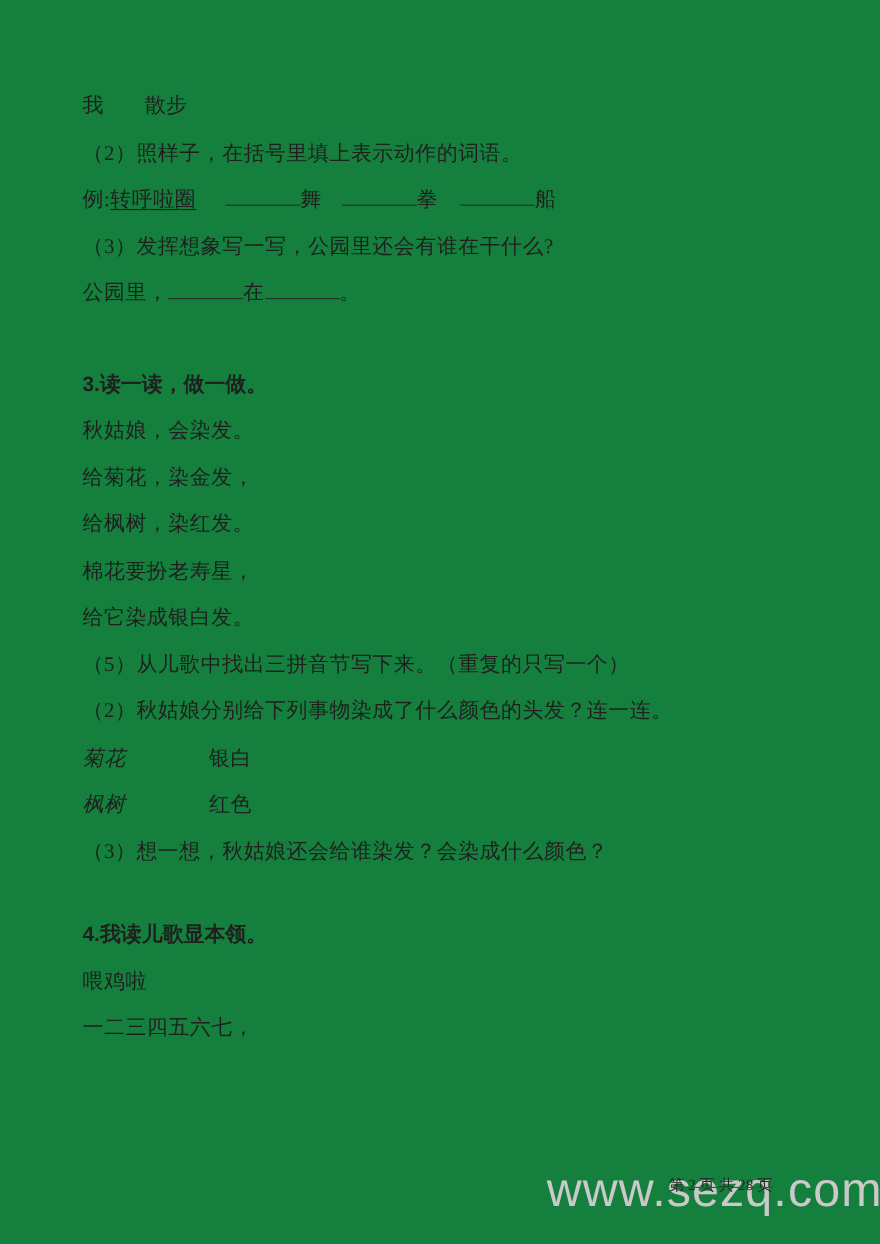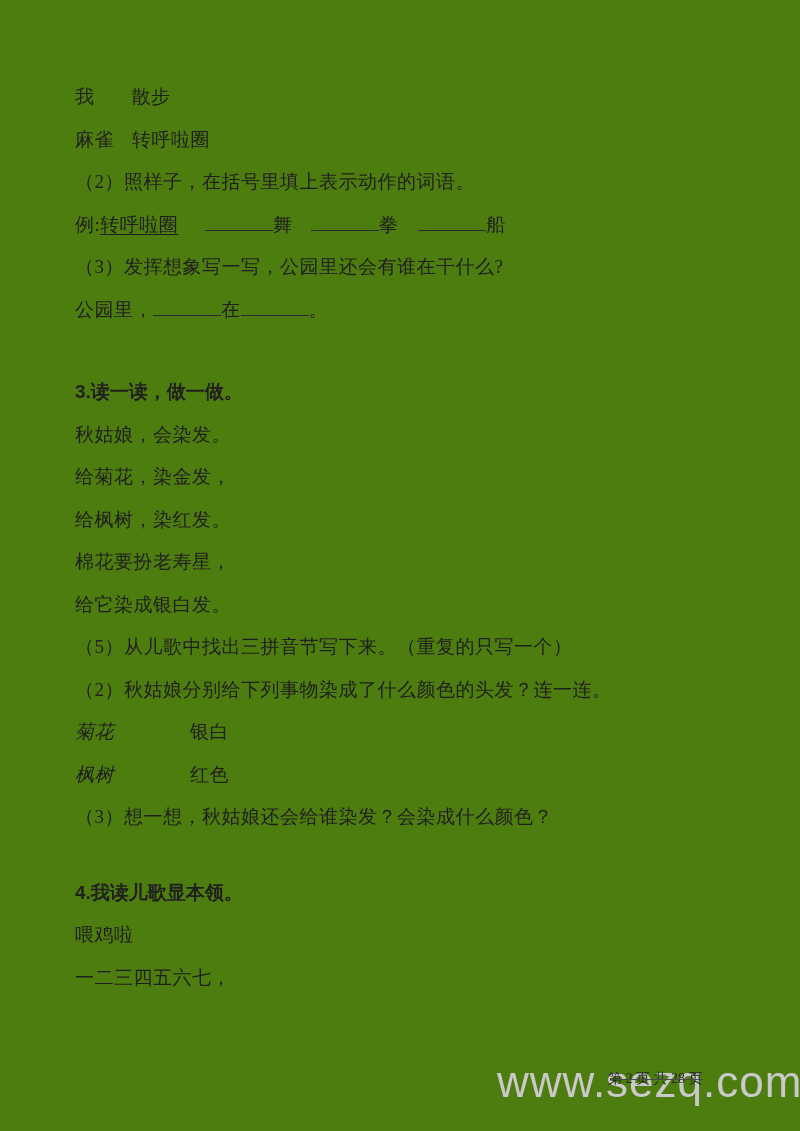--- a/index.html
+++ b/index.html
@@ -1,19 +1,19 @@
 <!DOCTYPE html>
 <html><head>
 <meta charset="utf-8">
 <style>
   html,body { margin:0; padding:0; background:#ffffff; }
   .page {
     position:relative;
     width:800px; height:1131px;
-    background:#4d7c0f;
+    background:#15803d;
     overflow:hidden;
     font-family:"Liberation Serif", serif;
     color:#1f1f1f;
   }
   .content {
     position:absolute;
     left:75px; top:76px;
     width:650px;
   }
   p.l {
@@ -70,21 +70,20 @@
   }
 </style>
 </head>
 <body>
 
 <div class="page">
   <div class="content">
 
     <p class="l"><span>我</span><span class="gap-lg">散步</span></p>
 
-    <p class="l"><span>麻雀</span><span class="gap-sm">转呼啦圈</span></p>
 
     <p class="l">（2）照样子，在括号里填上表示动作的词语。</p>
 
     <p class="l"><span>例:</span><span class="ul">转呼啦圈</span><span class="blank m1"></span><span>舞</span><span class="blank m2"></span><span>拳</span><span class="blank m3"></span><span>船</span></p>
 
     <p class="l">（3）发挥想象写一写，公园里还会有谁在干什么?</p>
 
     <p class="l"><span>公园里，</span><span class="blank"></span><span>在</span><span class="blank"></span><span>。</span></p>
 
     <div class="sp-a"></div>

